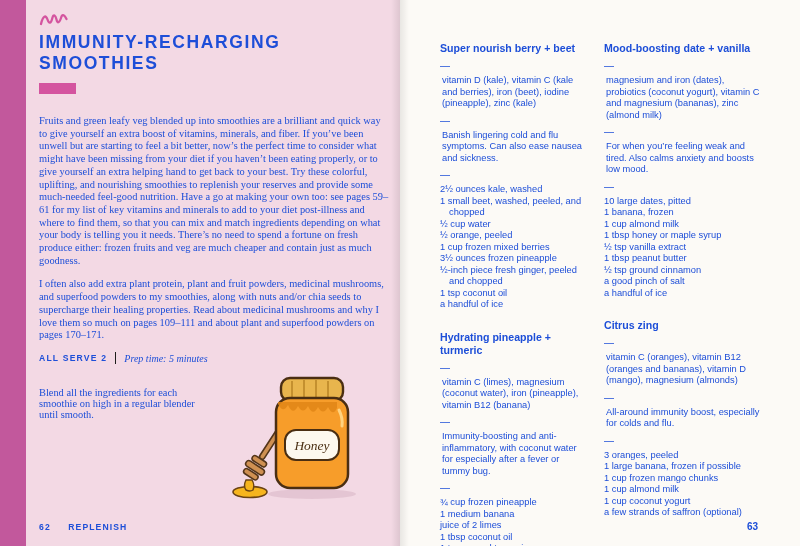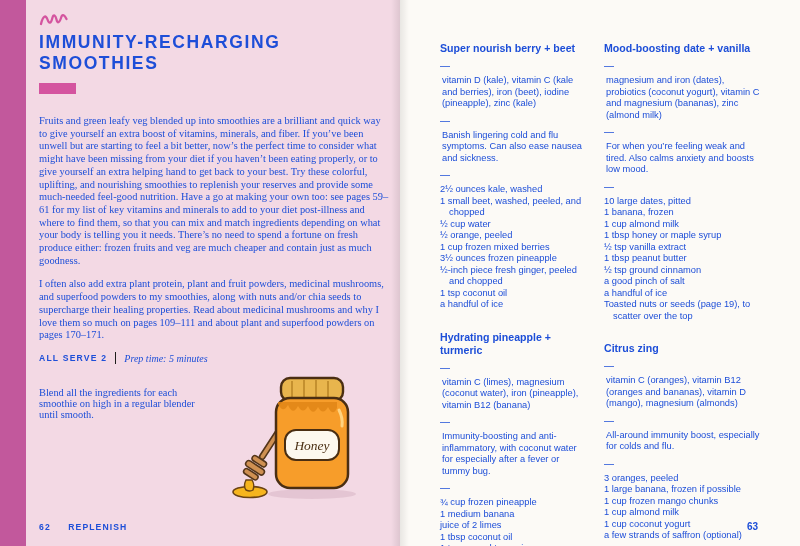--- a/index.html
+++ b/index.html
@@ -172,21 +172,20 @@
         <div class="ingredients">
             <div class="ing-line">10 large dates, pitted</div>
             <div class="ing-line">1 banana, frozen</div>
             <div class="ing-line">1 cup almond milk</div>
             <div class="ing-line">1 tbsp honey or maple syrup</div>
             <div class="ing-line">½ tsp vanilla extract</div>
             <div class="ing-line">1 tbsp peanut butter</div>
             <div class="ing-line">½ tsp ground cinnamon</div>
             <div class="ing-line">a good pinch of salt</div>
             <div class="ing-line">a handful of ice</div>
-            <div class="ing-line">Toasted nuts or seeds (page 19), to scatter over the top</div>
           </div>
       </section>
 
       <section class="recipe">
         <h3 class="recipe-title">Citrus zing</h3>
         <div class="dash">—</div>
         <p class="vitamins">vitamin C (oranges), vitamin B12 (oranges and bananas), vitamin D (mango), magnesium (almonds)</p>
         <div class="dash">—</div>
         <p class="desc">All-around immunity boost, especially for colds and flu.</p>
         <div class="dash">—</div>

